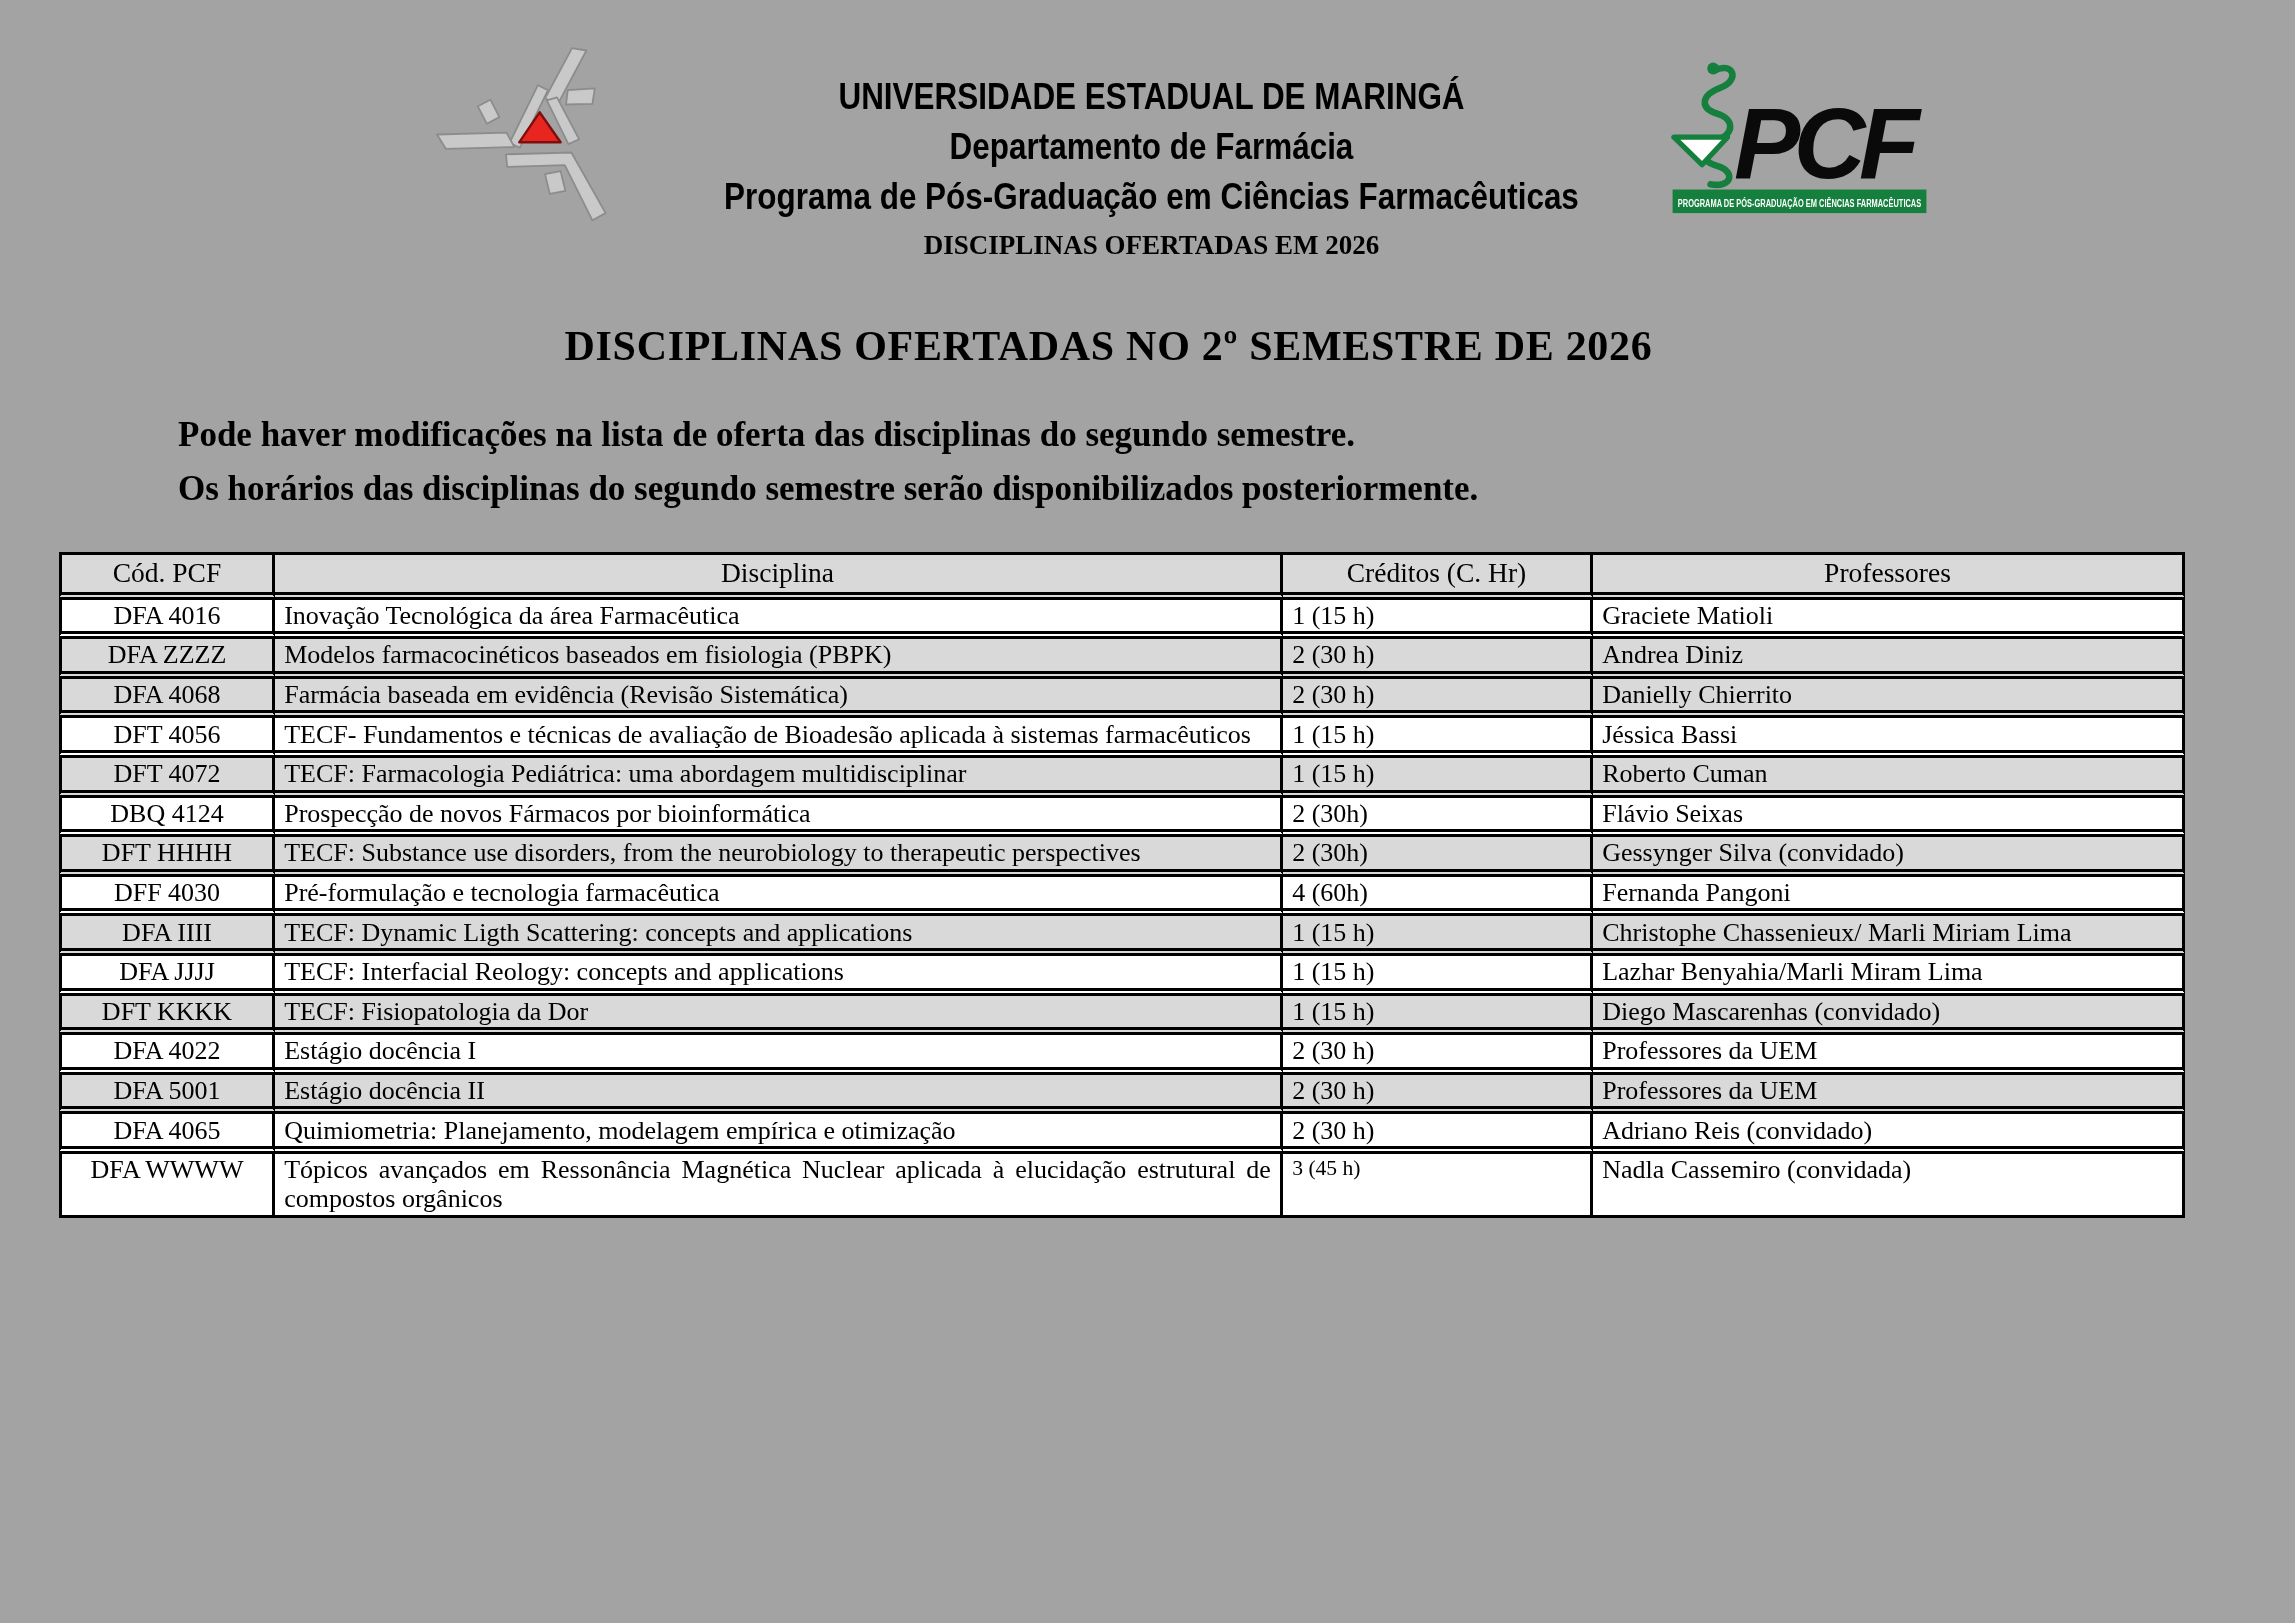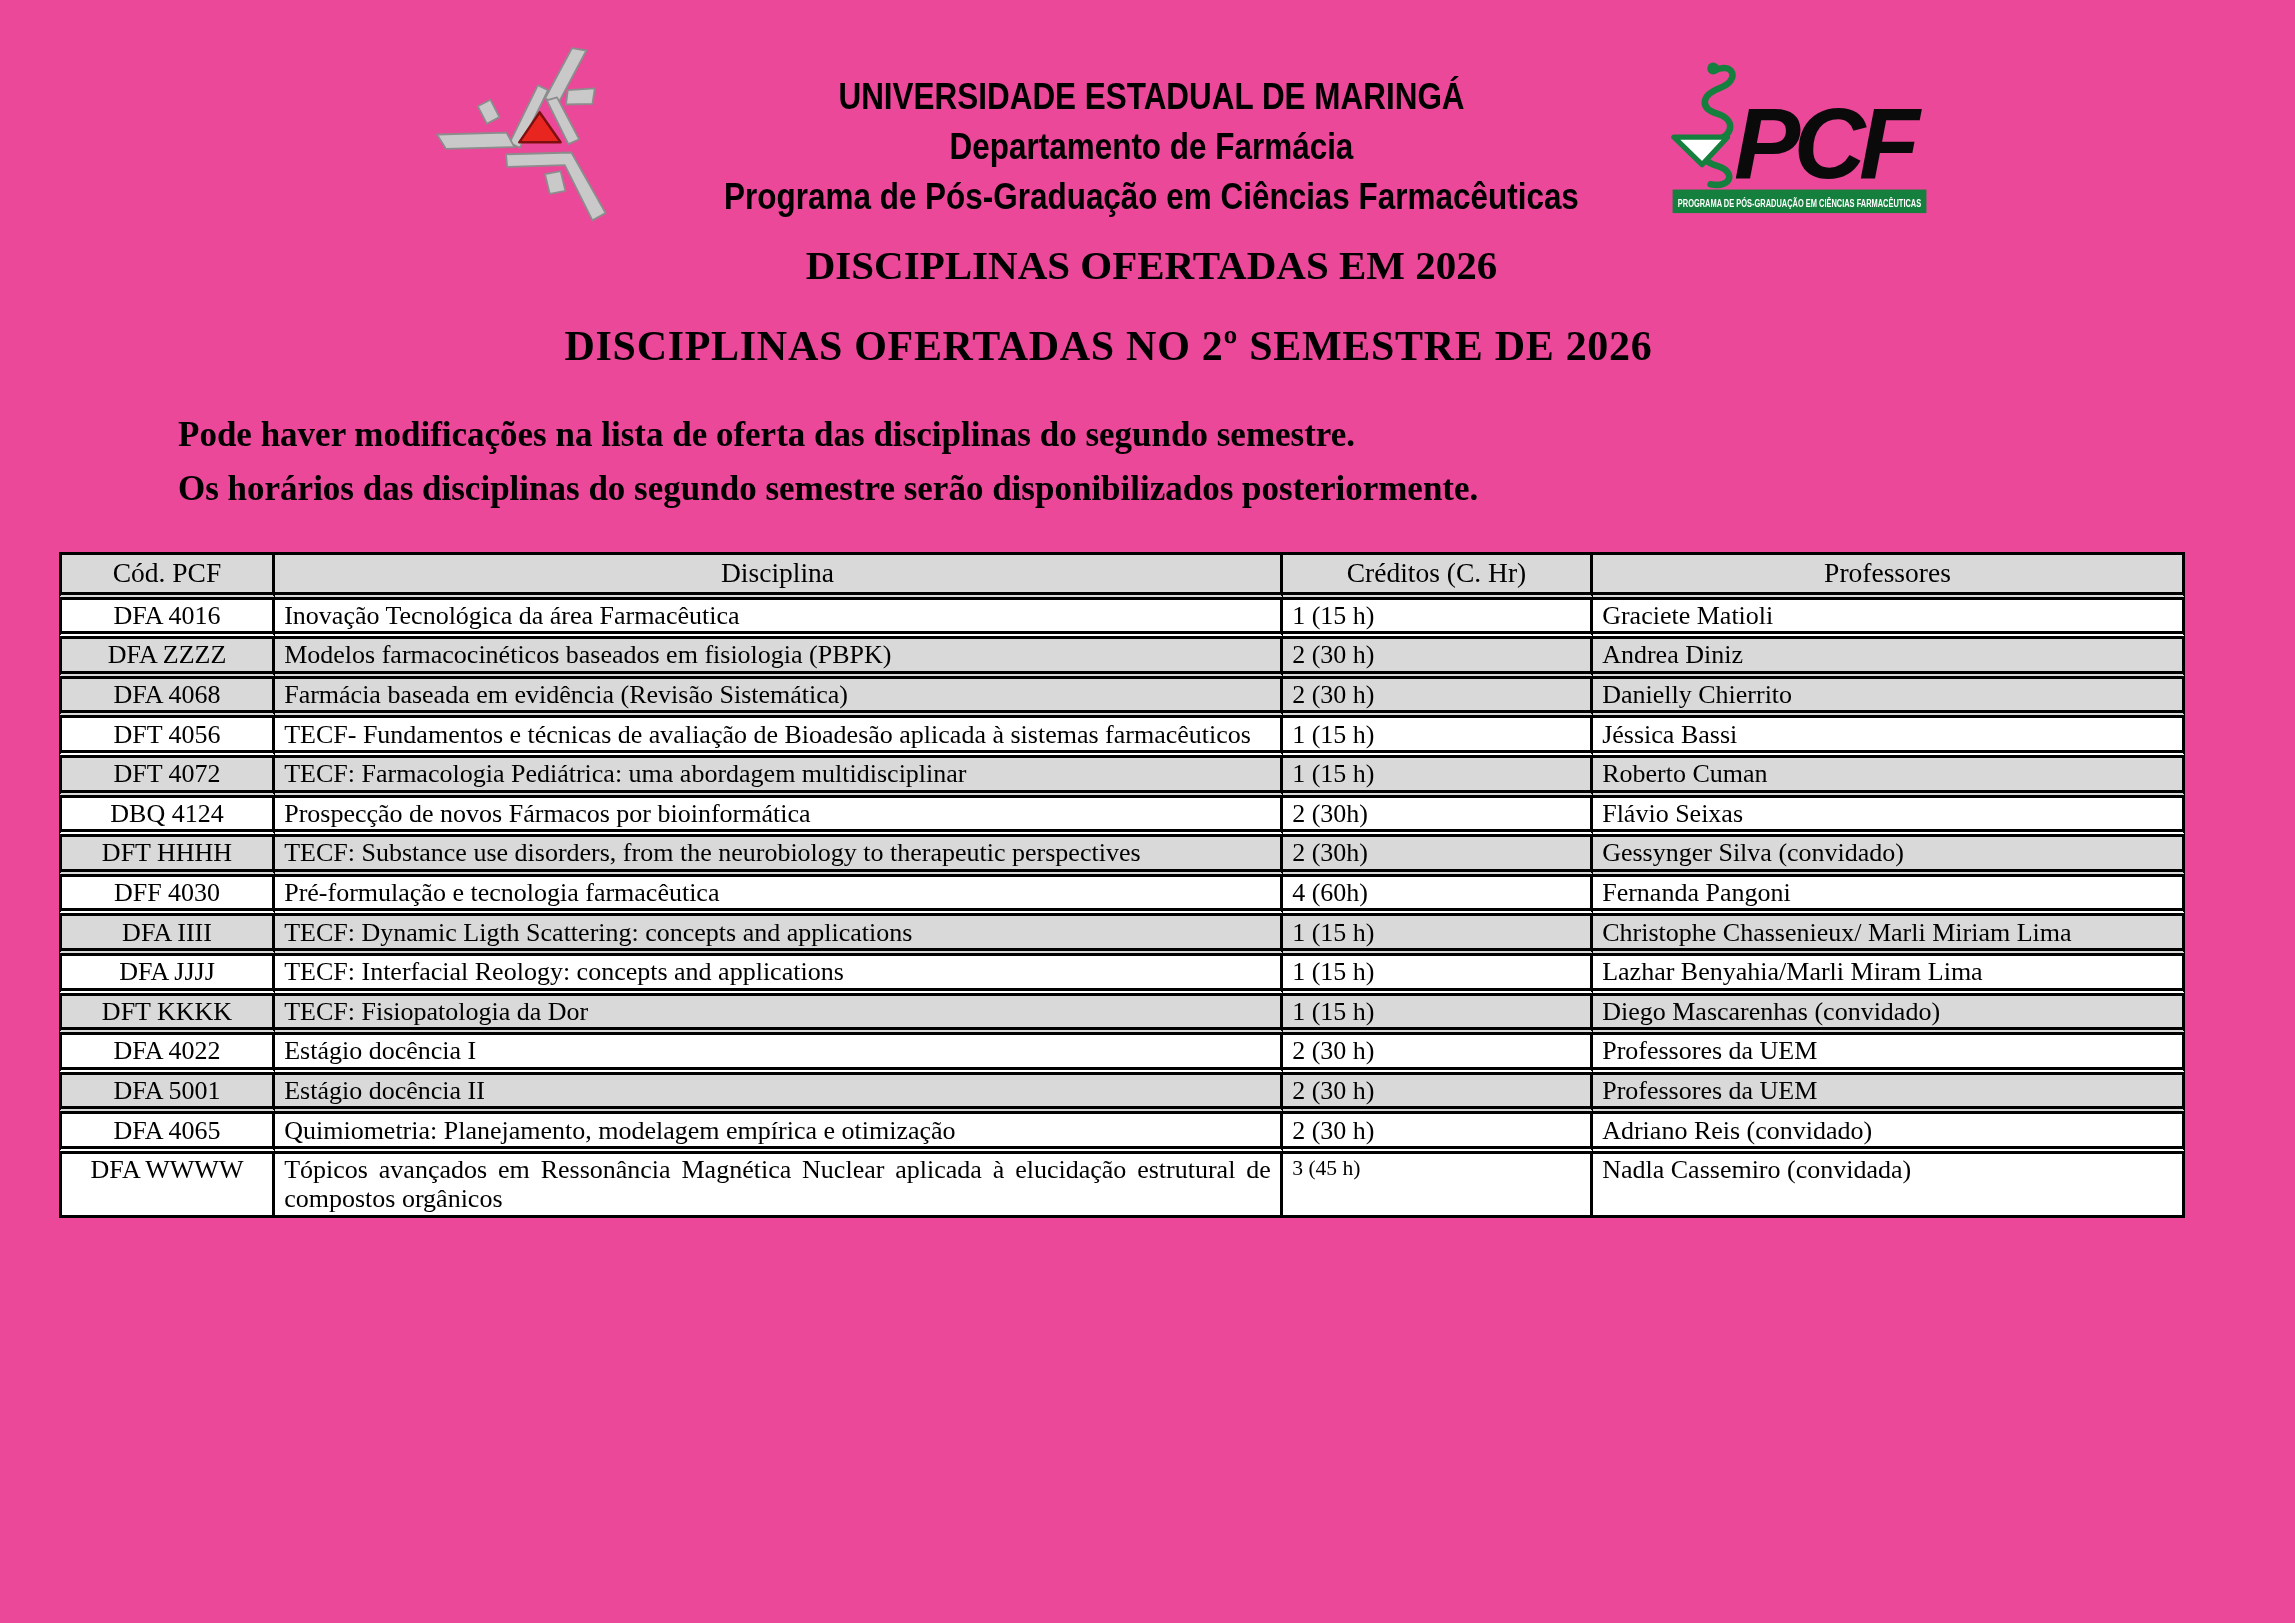--- a/index.html
+++ b/index.html
@@ -1,29 +1,29 @@
 <!DOCTYPE html>
 <html style="font-size:10.5px"><head>
 <meta charset="utf-8">
 <style>
   html,body { margin:0; padding:0; background:#ffffff; }
   .page {
-    position:relative; width:2295px; height:1623px; background:#ec4899;
+    position:relative; width:2295px; height:1623px; background:#a3a3a3;
     font-family:"Liberation Serif", serif; color:#000; overflow:hidden;
   }
 
   
   .uem-logo { position:absolute; left:422px; top:41px; width:216px; height:223px; }
   .letterhead { position:absolute; left:615px; top:72px; width:1073px; text-align:center; }
   .lh-sans {
     font-family:"Liberation Sans", sans-serif; font-weight:bold;
     font-size:37px; line-height:50px; transform:scaleX(0.85); transform-origin:50% 50%;
     white-space:nowrap;
   }
-  .lh-serif { font-family:"Liberation Serif", serif; font-weight:bold; font-size:41px; line-height:47px; white-space:nowrap;margin-top:20px; }
+  .lh-serif { font-family:"Liberation Serif", serif; font-weight:bold; font-size:27px; line-height:47px; white-space:nowrap; }
   .pcf-logo { position:absolute; left:1671px; top:60px; width:257px; height:157px; }
 
   
   .page-title {
     position:absolute; left:0; top:322px; width:2217px; margin:0;
     text-align:center; font-size:42px; font-weight:bold; letter-spacing:0.7px;
   }
   .notes { position:absolute; left:178px; top:408px; width:1951px; font-size:35px; font-weight:bold; line-height:54px; }
 
   

